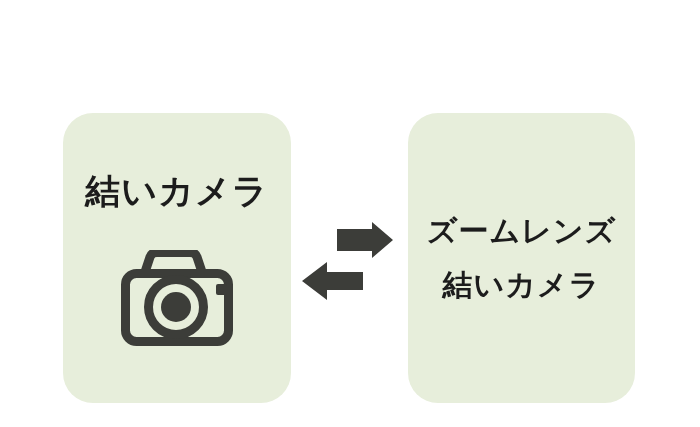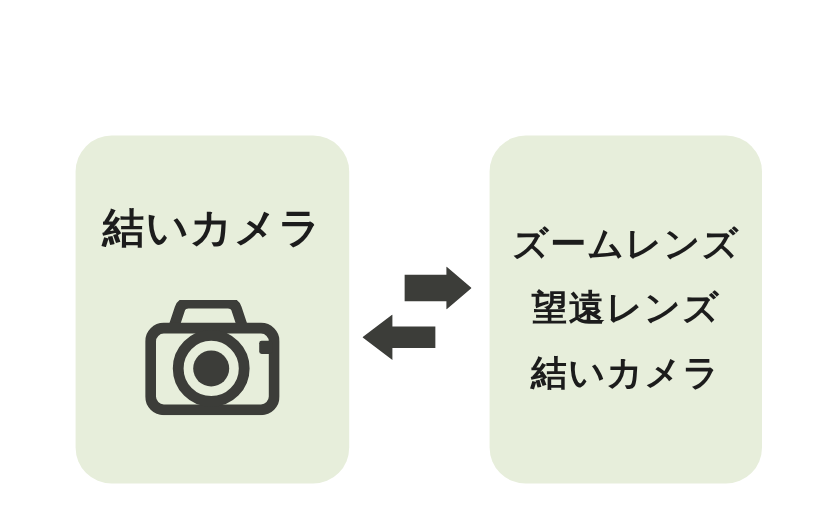--- a/index.html
+++ b/index.html
@@ -57,17 +57,16 @@
   <svg class="arrow arrow-right" viewBox="0 0 56 36" xmlns="http://www.w3.org/2000/svg" aria-hidden="true">
     <polygon points="0,7 35,7 35,0 56,18 35,36 35,29 0,29" fill="#3c3d39"></polygon>
   </svg>
 
   <svg class="arrow arrow-left" viewBox="0 0 61 38" xmlns="http://www.w3.org/2000/svg" aria-hidden="true">
     <polygon points="61,10 25,10 25,0 0,19 25,38 25,28 61,28" fill="#3c3d39"></polygon>
   </svg>
 
   <div class="box right-box">
     <div class="lens-item">ズームレンズ</div>
-    <div class="lens-item">望遠レンズ</div>
     <div class="lens-item">結いカメラ</div>
   </div>
 
 </div>
 
 </body></html>

